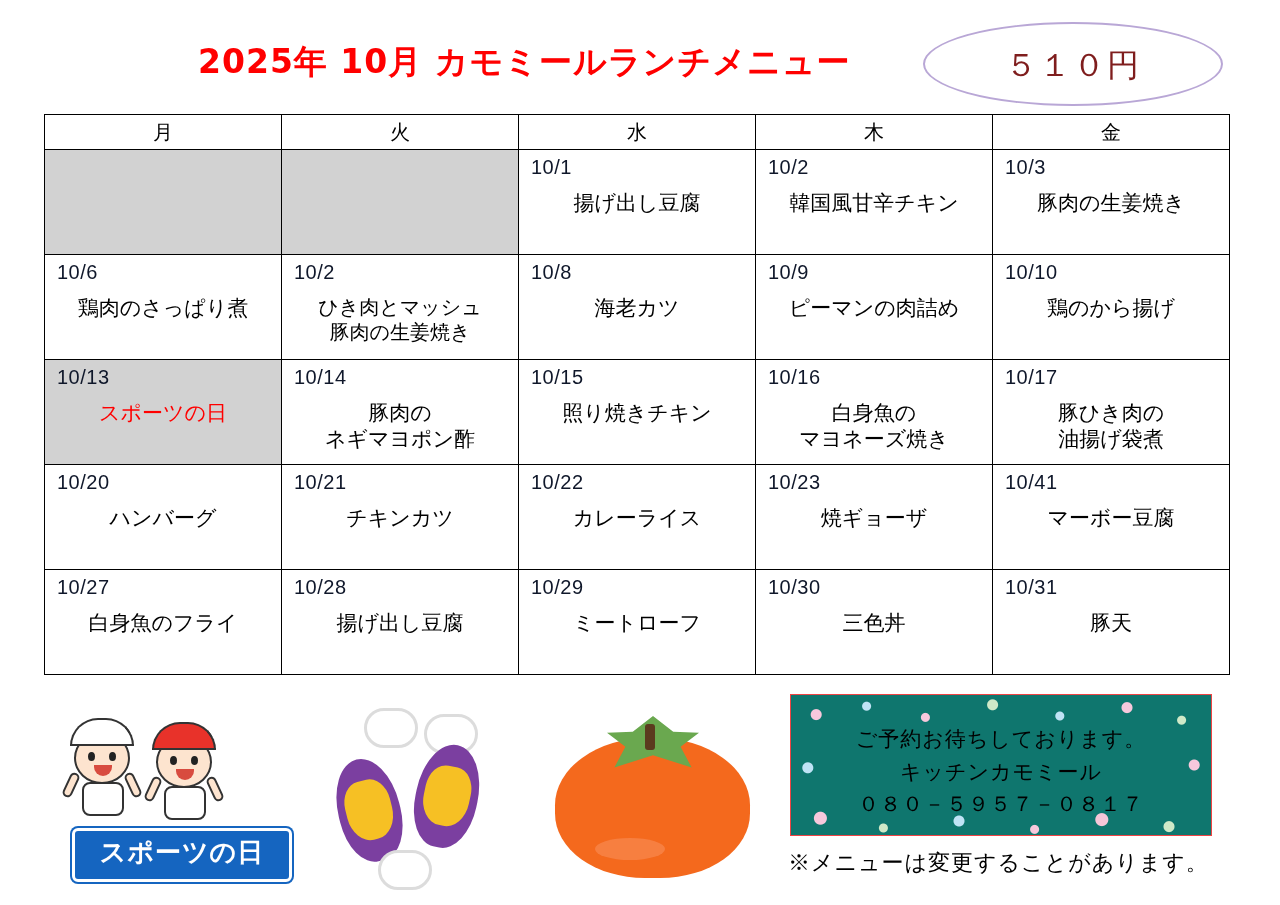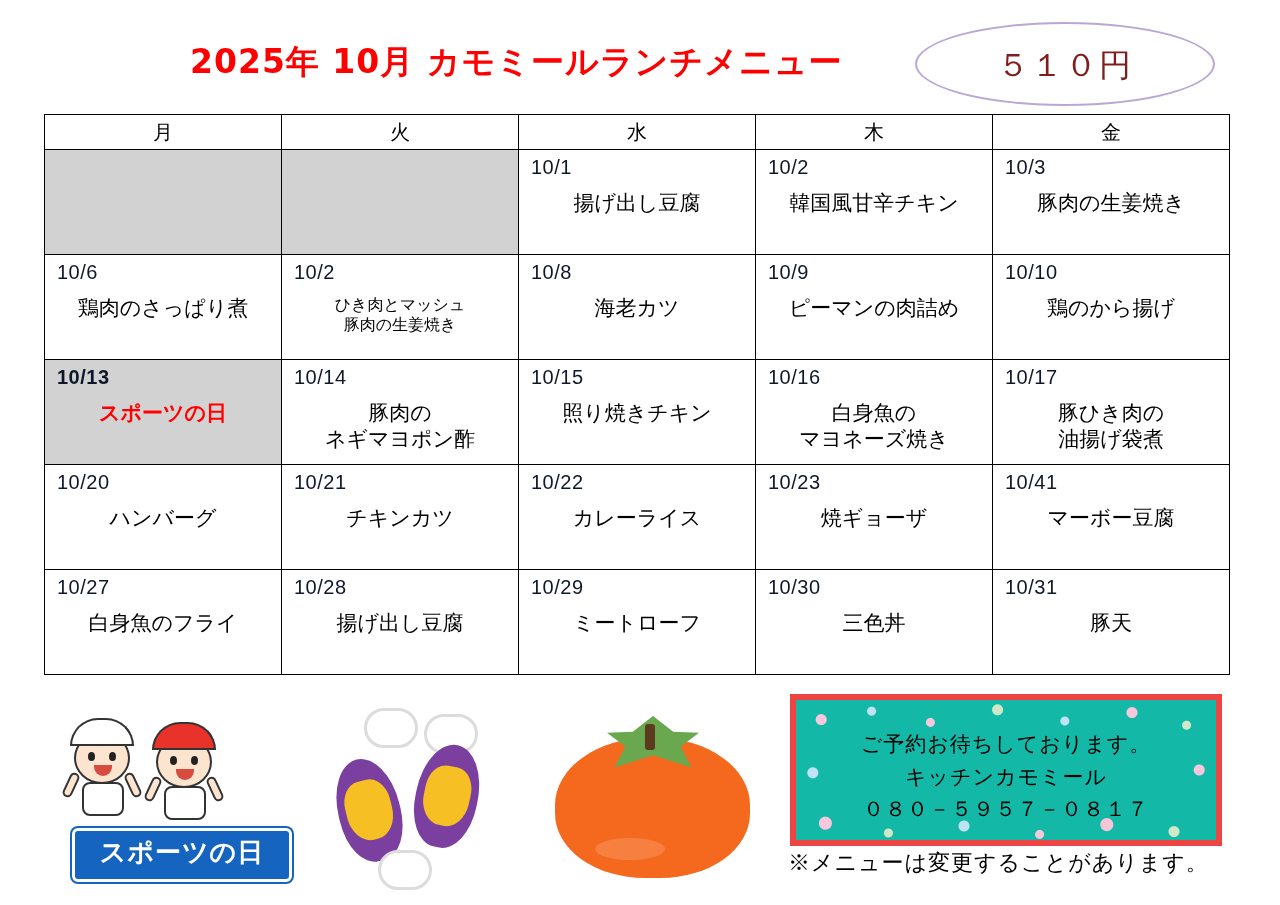--- a/index.html
+++ b/index.html
@@ -12,21 +12,21 @@
     background: #ffffff;
     font-family: "Liberation Sans", sans-serif;
     color: #000000;
     overflow: hidden;
     position: relative;
   }
 
   
   .header {
     position: absolute;
-    left: 0;
+    left: 8px;
     top: 0;
     width: 1061px;
     height: 110px;
   }
   .title {
     position: absolute;
     left: 190px;
     top: 40px;
     width: 700px;
     font-size: 33px;
@@ -80,21 +80,20 @@
     font-size: 20px;
     text-align: center;
     vertical-align: middle;
   }
   td.day {
     height: 104px;
     position: relative;
   }
   td.gray {
     background: #d2d2d2;
-    font-weight: bold;
   }
   .date {
     position: absolute;
     left: 12px;
     top: 6px;
     font-size: 20px;
     color: #0f172a;
     letter-spacing: 0.5px;
   }
   .menu {
@@ -104,21 +103,21 @@
     top: 40px;
     text-align: center;
     font-size: 21px;
     line-height: 1.25;
     color: #000;
   }
   .menu.holiday {
     color: #ff0000;
   }
   .menu.small {
-    font-size: 16px;
+    font-size: 20px;
   }
 
   
   .footer {
     position: absolute;
     left: 0;
     top: 690px;
     width: 1280px;
     height: 215px;
   }
@@ -308,22 +307,22 @@
     border-radius: 3px;
   }
 
   
   .notice-box {
     position: absolute;
     left: 790px;
     top: 4px;
     width: 420px;
     height: 140px;
-    background: #14b8a6;
-    border: 6px solid #ef4444;
+    background: #0f766e;
+    border: 1px solid #ef4444;
     text-decoration: underline;
   }
   .notice-deco {
     position: absolute;
     inset: 0;
     background:
       radial-gradient(circle at 6% 14%, #f7c8dc 0 5px, transparent 6px),
       radial-gradient(circle at 18% 8%, #bfe3f5 0 4px, transparent 5px),
       radial-gradient(circle at 32% 16%, #f7c8dc 0 4px, transparent 5px),
       radial-gradient(circle at 48% 7%, #cfe9c8 0 5px, transparent 6px),

